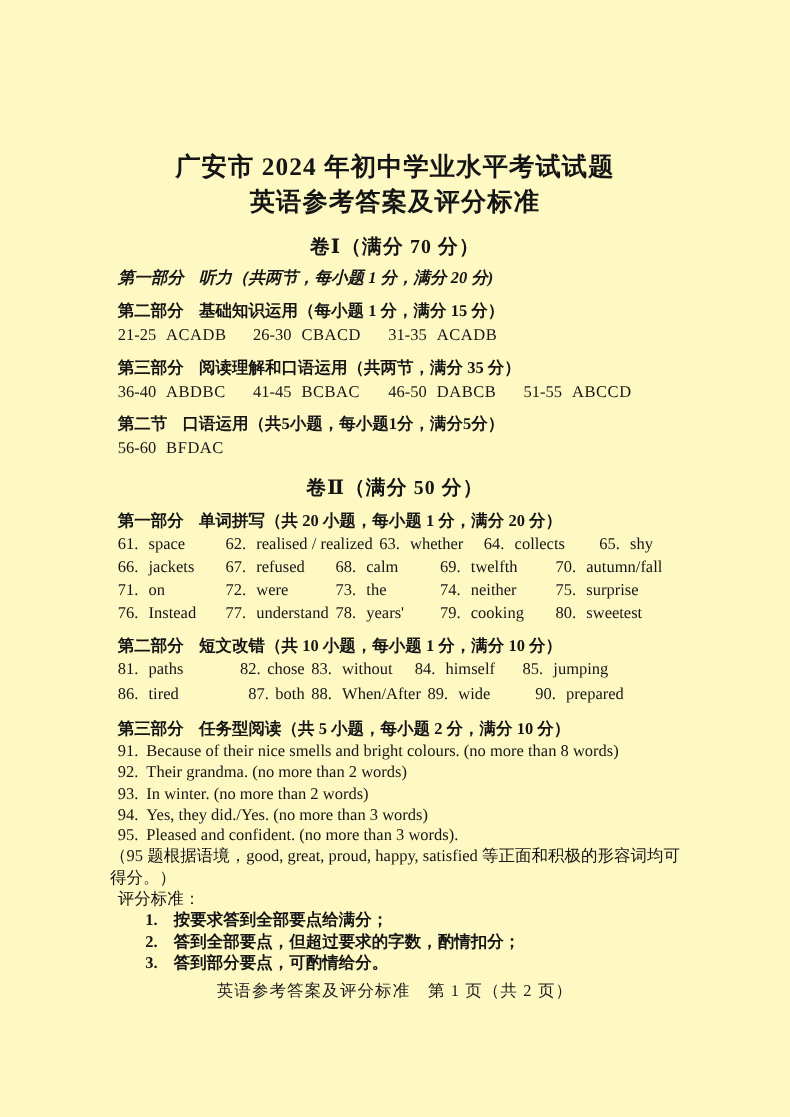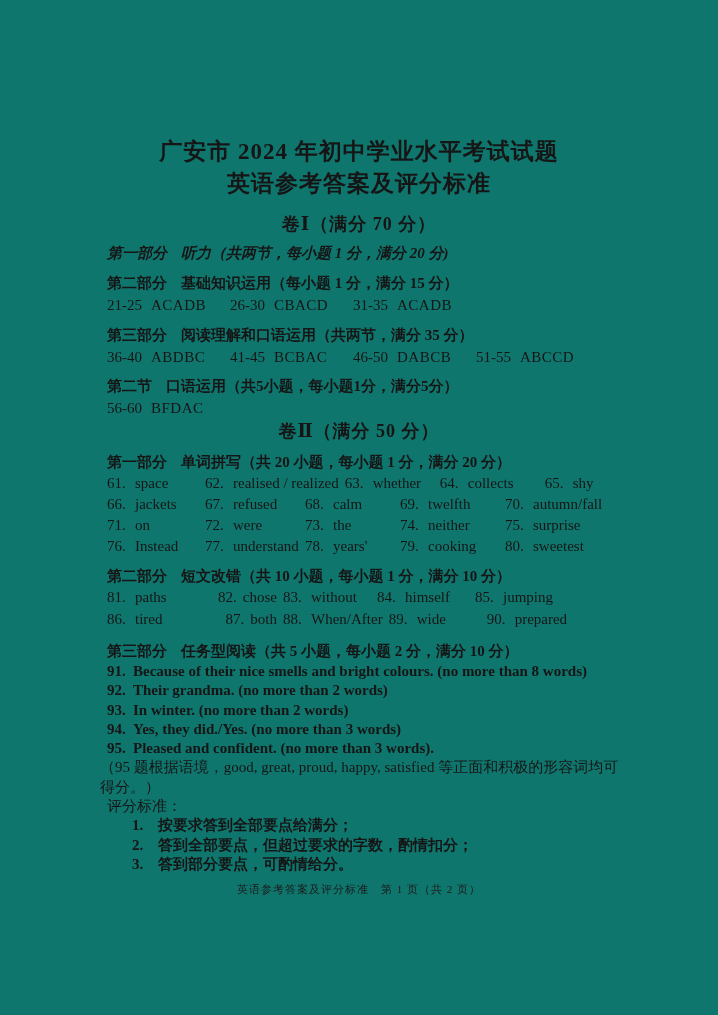--- a/index.html
+++ b/index.html
@@ -1,36 +1,36 @@
 <!DOCTYPE html>
 <html><head>
 <meta charset="utf-8">
 <style>
   html,body{margin:0;padding:0;background:#ffffff;}
   .page{
     position:relative;
     width:718px;height:1015px;
-    background:#0f766e;
+    background:#fef9c3;
     color:#151515;
     font-family:"Liberation Serif","DejaVu Serif",serif;
     overflow:hidden;
     box-sizing:border-box;
   }
   .titles{padding-top:138px;}
   .h1,.h2{
     margin:0;text-align:center;
     font-size:23px;line-height:28px;font-weight:bold;
     letter-spacing:1px;
   }
   .h2{margin-top:4px;}
   .vol{
     text-align:center;font-size:18px;line-height:24px;font-weight:bold;
     margin:14px 0 0 0;letter-spacing:1px;
   }
-  .vol2{margin-top:0;}
+  .vol2{margin-top:12px;}
   .content{margin:0 85px 0 107px;font-size:15px;}
   .sec-hd{font-weight:bold;line-height:22px;margin-top:8px;}
   .sec-hd.first{margin-top:6px;font-style:italic;}
   .sec-hd.tight{margin-top:0;}
   .sec-hd.m7{margin-top:7px;}
   .sec-hd.m10{margin-top:10px;}
   .sec-label{margin-right:14px;}
   .ans-row{display:flex;line-height:22px;}
   .ans-row.indent{padding-left:11px;}
   .ans-cell{display:inline-block;width:123px;white-space:nowrap;}
@@ -43,28 +43,28 @@
   .blkA .wcell:nth-child(1){min-width:98px;}
   .blkA .wcell:nth-child(2){min-width:100px;}
   .blkA .wcell:nth-child(3){min-width:95px;}
   .blkA .wcell:nth-child(4){min-width:105px;}
   .blkB{line-height:21.5px;}
   .blkB .wcell:nth-child(1){min-width:98px;}
   .blkB .wcell:nth-child(2){min-width:78px;text-align:right;}
   .blkB .wcell:nth-child(3){min-width:94px;}
   .blkB .wcell:nth-child(4){min-width:98px;}
   .wnum{display:inline-block;min-width:22px;margin-right:6px;}
-  .qa{line-height:19.3px;font-weight:bold;}
+  .qa{line-height:19.3px;}
   .qnum{display:inline-block;min-width:26px;}
   .note{line-height:19.3px;margin-left:-7px;}
   .score-hd{font-weight:normal;line-height:19.3px;}
   .score-item{line-height:19.3px;padding-left:25px;font-weight:bold;}
   .snum{display:inline-block;min-width:20px;margin-right:6px;}
   .footer{
-    text-align:center;font-size:11px;line-height:18px;
+    text-align:center;font-size:15px;line-height:18px;
     margin-top:6px;color:#1b1b1b;letter-spacing:1px;
   }
 </style>
 </head>
 <body>
 
 <div class="page">
 
   <div class="titles">
     <div class="h1">广安市 2024 年初中学业水平考试试题</div>

